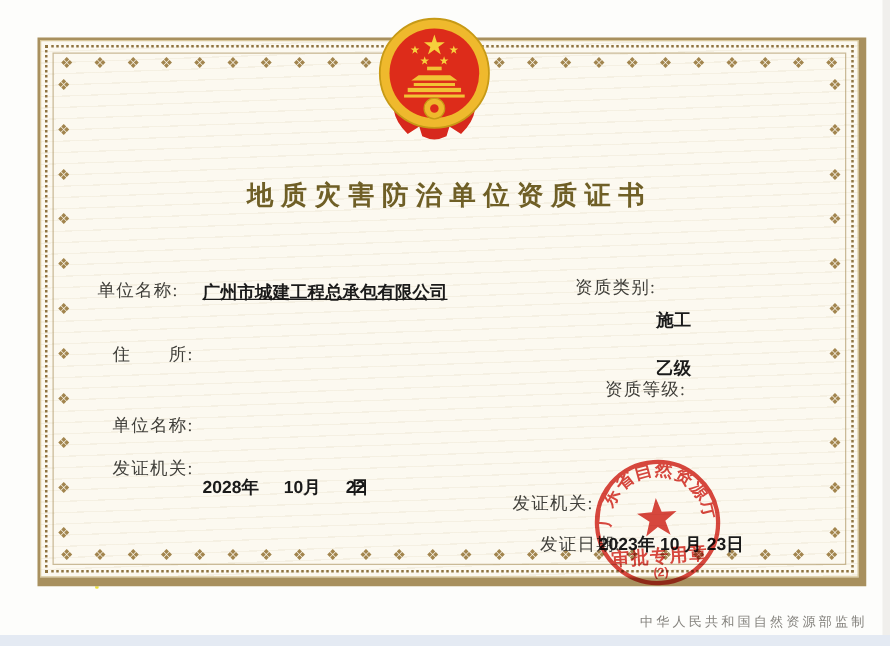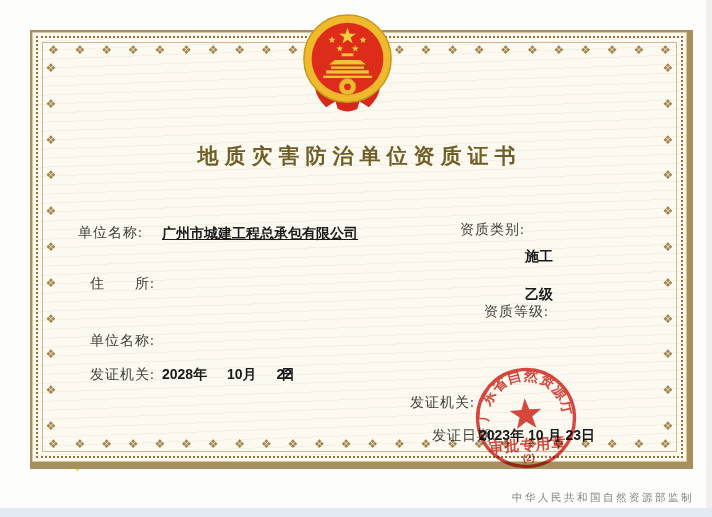--- a/index.html
+++ b/index.html
@@ -168,21 +168,21 @@
   <div class="title">地质灾害防治单位资质证书</div>
 
   <div class="lbl" style="left:46px; top:192px;">单位名称:</div>
   <div class="val" style="left:130px; top:192px;text-decoration:underline;">广州市城建工程总承包有限公司</div>
 
   <div class="lbl" style="left:58px; top:243px;">住　　所:</div>
 
   <div class="lbl" style="left:58px; top:300px;">单位名称:</div>
 
   <div class="lbl" style="left:58px; top:334px;">发证机关:</div>
-  <div class="val" style="left:130px; top:333px;">
+  <div class="val" style="left:130px; top:348px;">
     <span class="date-part">2028年</span>
     <span class="date-part gap-m">10月</span>
     <span class="date-part gap-m">2</span><span class="date-part ovl">2日</span>
   </div>
 
   <div class="lbl" style="left:428px; top:189px;">资质类别:</div>
   <div class="val wrap" style="left:493px; top:197px; width:130px;"><br><span>施工</span></div>
 
   <div class="lbl" style="left:428px; top:271px;margin-left:24px;">资质等级:</div>
   <div class="val" style="left:493px; top:253px;">乙级</div>

